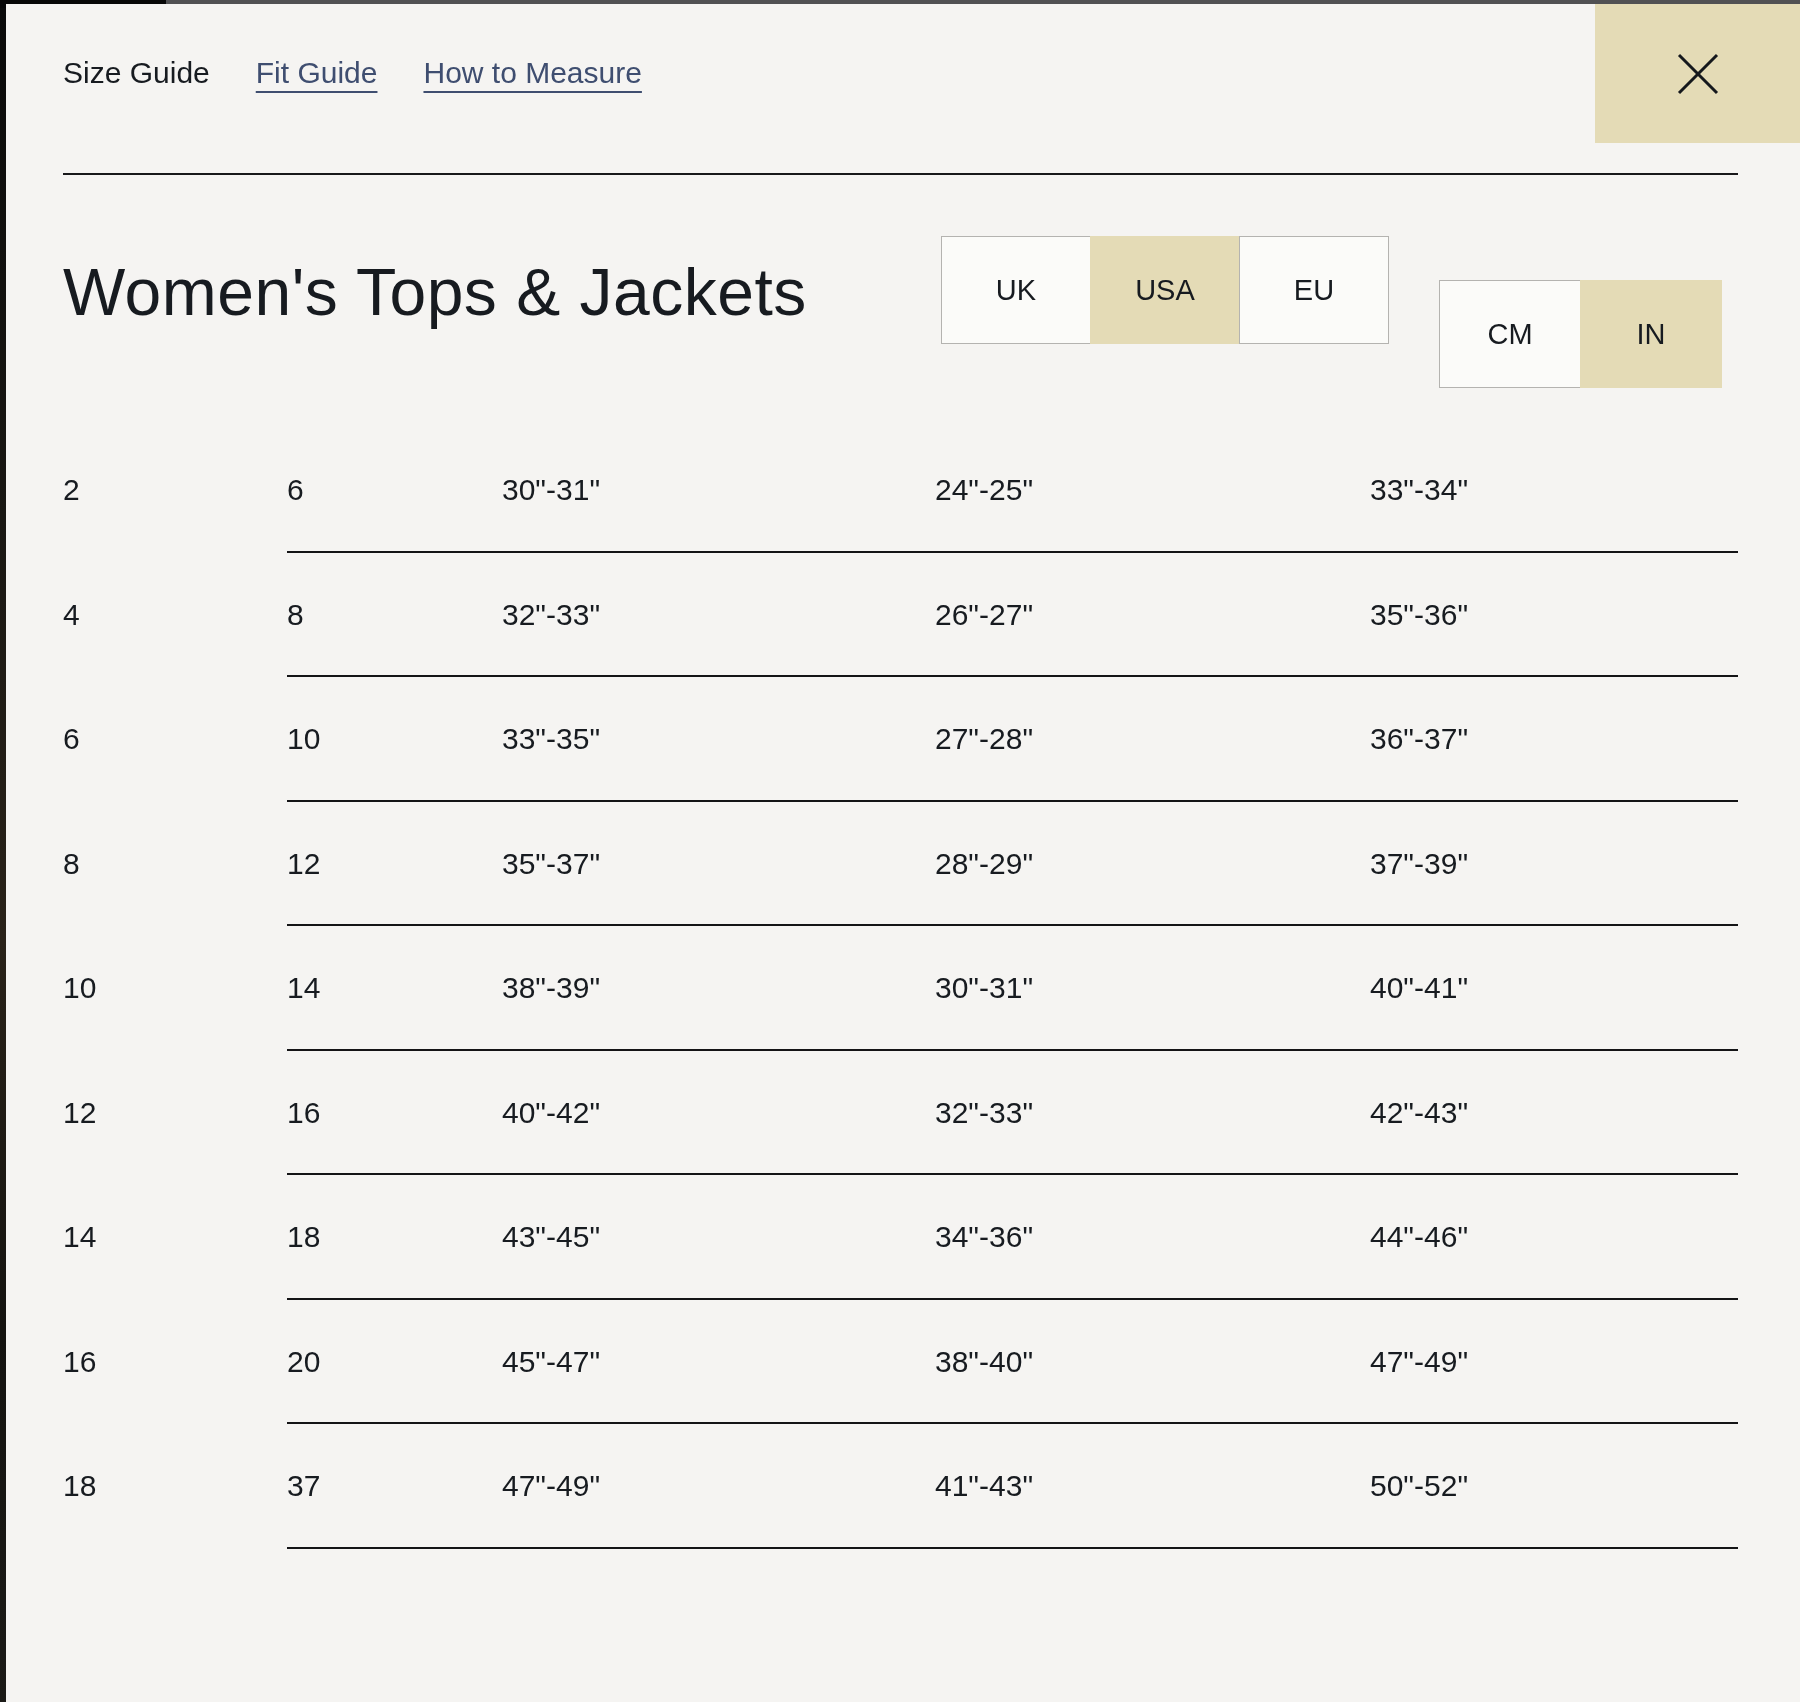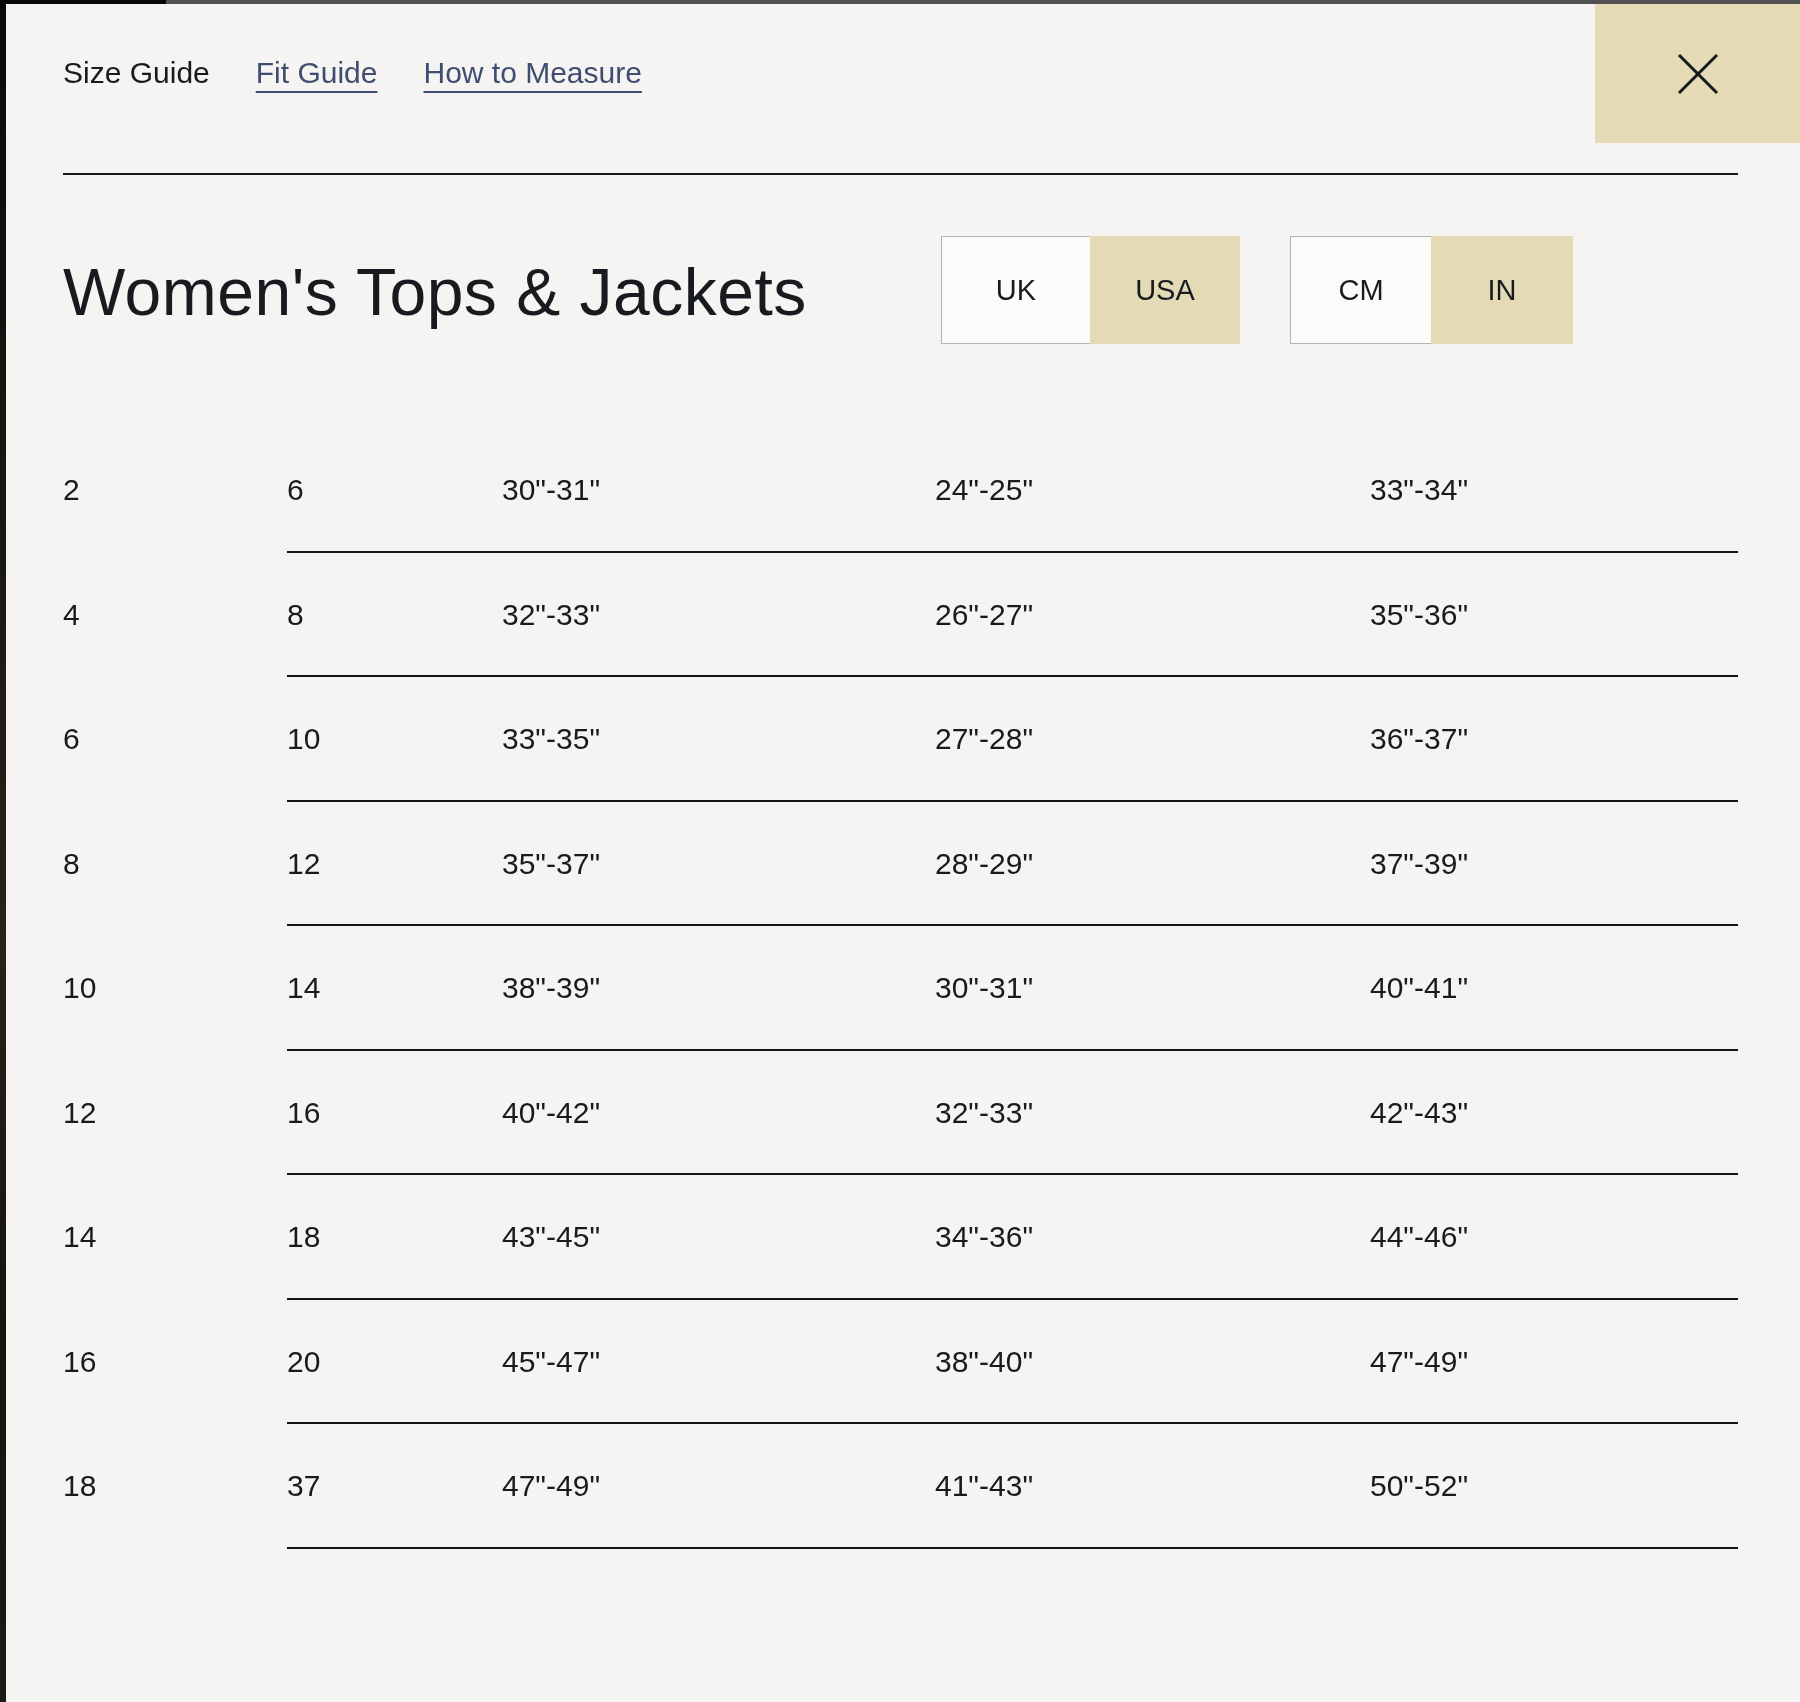--- a/index.html
+++ b/index.html
@@ -33,21 +33,21 @@
   
   .toggles{position:absolute;left:935px;top:232px;display:flex;gap:50px;}
   .toggle-group{display:flex;}
   .toggle-group button{
     width:150px;height:108px;margin-left:-1px;
     background:#fbfbf9;border:1px solid #b4b3b0;
     font-family:"Liberation Sans",sans-serif;font-size:29px;color:var(--text,#171b20);
     cursor:pointer;padding:0;
   }
   .toggle-group button:first-child{margin-left:0;}
-  .toggle-group.units button{width:142px;}
+  .toggle-group.units button{width:142px;margin-top:44px;}
   .toggle-group button.selected{background:var(--accent-tan,#e4dbb6);border-color:var(--accent-tan,#e4dbb6);}
   
   .table{position:absolute;left:57px;top:424px;width:1675px;font-size:30px;}
   .thead{display:grid;grid-template-columns:224px 215px 433px 435px 1fr;
     align-items:end;min-height:134px;padding-bottom:30px;box-sizing:border-box;line-height:43px;}
   .thead .wrap span{display:inline-block;max-width:100px;}
   .trow{position:relative;display:grid;grid-template-columns:224px 215px 433px 435px 1fr;
     height:124.5px;align-items:center;}
   .row-line{position:absolute;left:224px;right:0;bottom:0;height:2px;background:#141416;}
 </style>
@@ -75,20 +75,21 @@
   </nav>
 
   <div class="rule"></div>
 
   <h1 class="title">Women's Tops &amp; Jackets</h1>
 
   <div class="toggles">
     <div class="toggle-group">
       <button>UK</button>
       <button class="selected">USA</button>
+      <button>EU</button>
     </div>
     <div class="toggle-group units">
       <button>CM</button>
       <button class="selected">IN</button>
     </div>
   </div>
 
   <div class="table">
     <div class="tbody">
 

